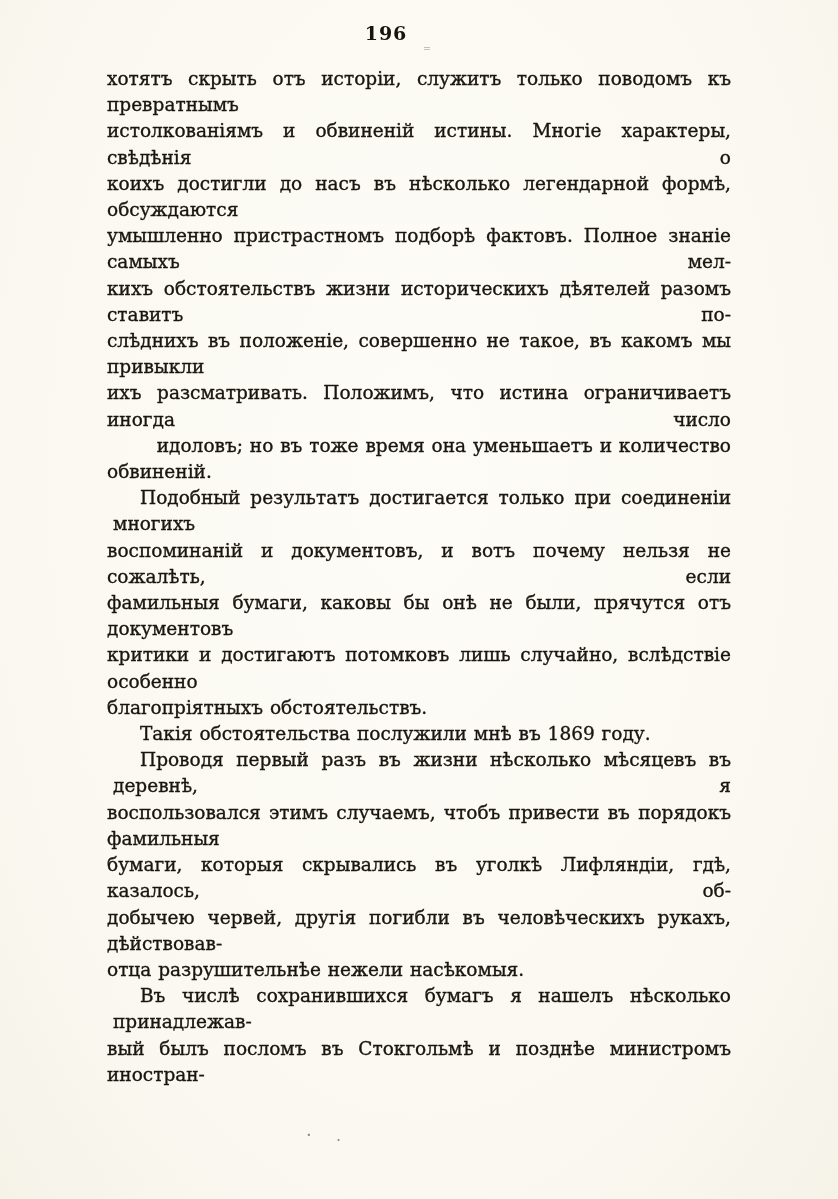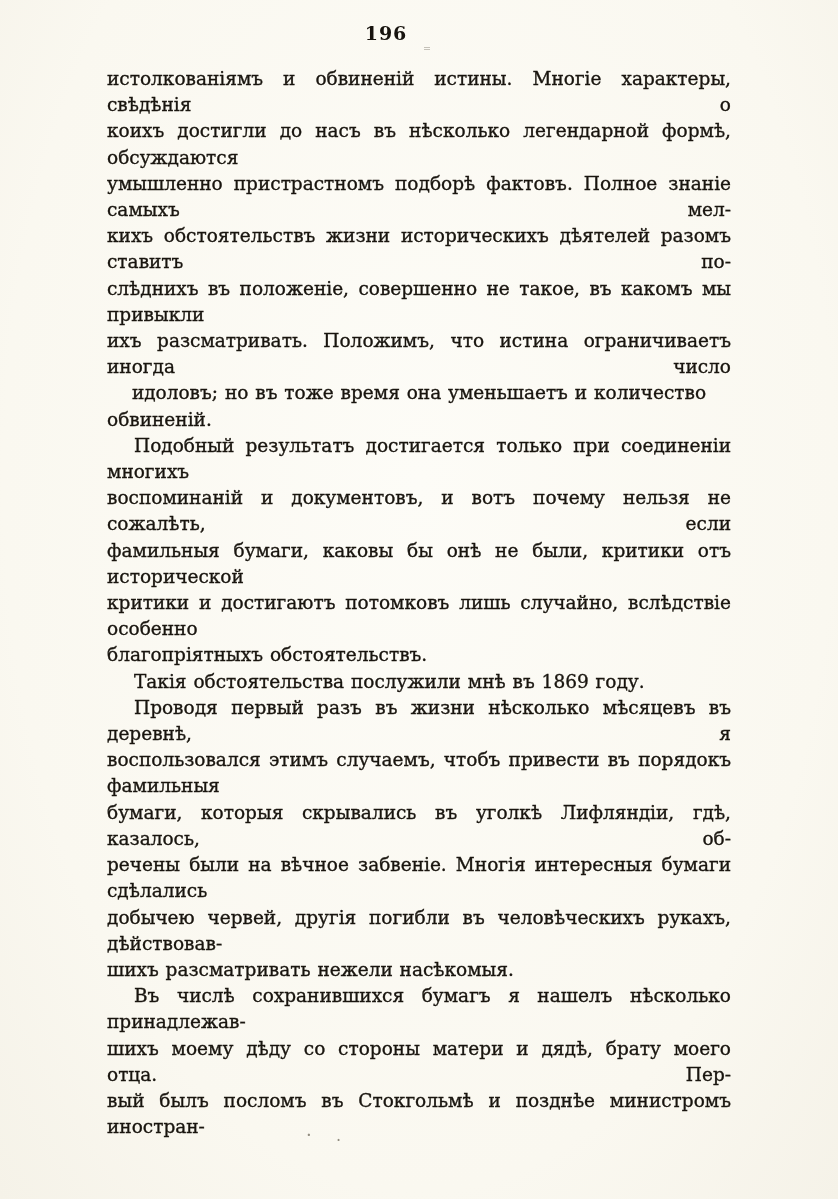--- a/index.html
+++ b/index.html
@@ -50,62 +50,62 @@
     font-size: 18.5px;
     line-height: 26.2px;
     white-space: normal;
     text-align: justify;
     text-align-last: justify;
     color: #19150f;
     -webkit-text-stroke: 0.35px #19150f;
     word-spacing: 1px;
   }
   .line.last {
-    text-align: center;
+    text-align: right;
     text-align-last: left;
   }
   .line.indent {
     text-indent: 27px;
+    margin-left: 6px;
   }
 </style>
 </head>
 <body>
 
 <div class="page-number">196</div>
 <span class="artifact under-page-number">‗</span>
 
 <div class="text-block">
     <div class="paragraph">
+      <div class="line">хотятъ скрыть отъ исторіи, служитъ только поводомъ къ превратнымъ</div>
       <div class="line">истолкованіямъ и обвиненій истины. Многіе характеры, свѣдѣнія о</div>
       <div class="line">коихъ достигли до насъ въ нѣсколько легендарной формѣ, обсуждаются</div>
       <div class="line">умышленно пристрастномъ подборѣ фактовъ. Полное знаніе самыхъ мел-</div>
       <div class="line">кихъ обстоятельствъ жизни историческихъ дѣятелей разомъ ставитъ по-</div>
       <div class="line">слѣднихъ въ положеніе, совершенно не такое, въ какомъ мы привыкли</div>
       <div class="line">ихъ разсматривать. Положимъ, что истина ограничиваетъ иногда число</div>
       <div class="line last">идоловъ; но въ тоже время она уменьшаетъ и количество обвиненій.</div>
     </div>
     <div class="paragraph">
       <div class="line indent">Подобный результатъ достигается только при соединеніи многихъ</div>
       <div class="line">воспоминаній и документовъ, и вотъ почему нельзя не сожалѣть, если</div>
-      <div class="line">фамильныя бумаги, каковы бы онѣ не были, критики отъ исторической</div>
+      <div class="line">фамильныя бумаги, каковы бы онѣ не были, прячутся отъ документовъ</div>
       <div class="line">критики и достигаютъ потомковъ лишь случайно, вслѣдствіе особенно</div>
       <div class="line last">благопріятныхъ обстоятельствъ.</div>
     </div>
     <div class="paragraph">
       <div class="line indent last">Такія обстоятельства послужили мнѣ въ 1869 году.</div>
     </div>
     <div class="paragraph">
       <div class="line indent">Проводя первый разъ въ жизни нѣсколько мѣсяцевъ въ деревнѣ, я</div>
       <div class="line">воспользовался этимъ случаемъ, чтобъ привести въ порядокъ фамильныя</div>
       <div class="line">бумаги, которыя скрывались въ уголкѣ Лифляндіи, гдѣ, казалось, об-</div>
-      <div class="line">речены были на вѣчное забвеніе. Многія интересныя бумаги сдѣлались</div>
       <div class="line">добычею червей, другія погибли въ человѣческихъ рукахъ, дѣйствовав-</div>
-      <div class="line last">шихъ разсматривать нежели насѣкомыя.</div>
+      <div class="line last">отца разрушительнѣе нежели насѣкомыя.</div>
     </div>
     <div class="paragraph">
       <div class="line indent">Въ числѣ сохранившихся бумагъ я нашелъ нѣсколько принадлежав-</div>
-      <div class="line">шихъ моему дѣду со стороны матери и дядѣ, брату моего отца. Пер-</div>
       <div class="line">вый былъ посломъ въ Стокгольмѣ и позднѣе министромъ иностран-</div>
     </div>
   </div>
 
 <span class="artifact bottom-mark-1">·</span>
 <span class="artifact bottom-mark-2">.</span>
 
 </body></html>

